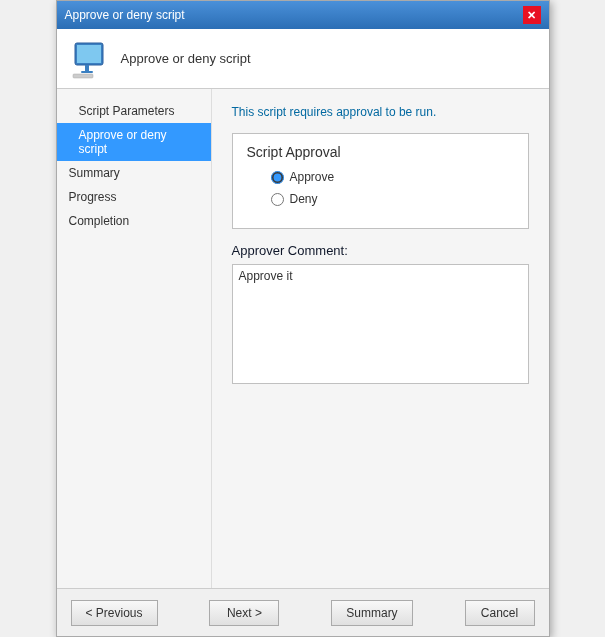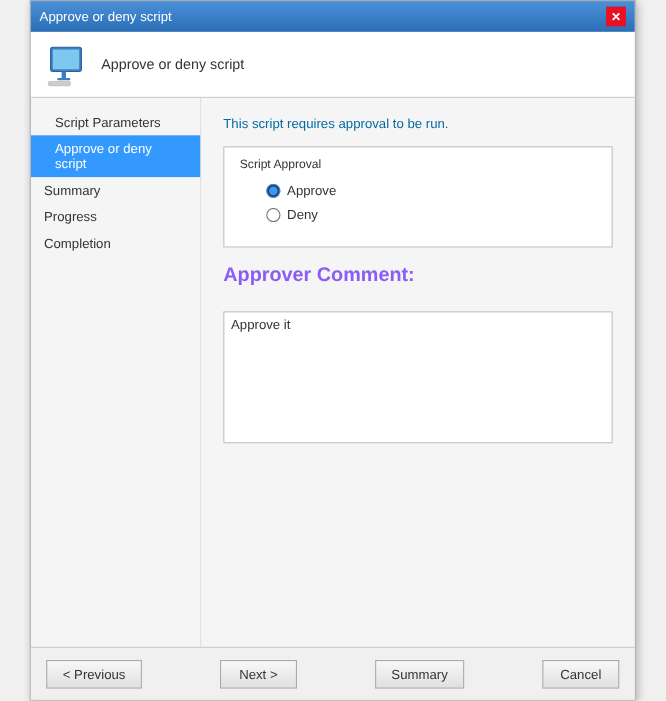--- a/index.html
+++ b/index.html
@@ -8,21 +8,21 @@
       font-size: 12px;
       background: #f0f0f0;
       display: flex;
       justify-content: center;
       align-items: center;
       width: 605px;
       height: 637px;
       overflow: hidden;
     }
     .window {
-      width: 551px;
+      width: 494px;
       height: 637px;
       background: #f0f0f0;
       border: 1px solid #aaa;
       display: flex;
       flex-direction: column;
       box-shadow: 2px 2px 8px rgba(0,0,0,0.3);
     }
     .title-bar {
       background: linear-gradient(to bottom, #4a90d9, #2b6eb5);
       color: white;
@@ -119,21 +119,21 @@
       color: #0369a1;
       margin-bottom: 14px;
     }
     .group-box {
       border: 1px solid #c0c0c0;
       background: white;
       padding: 10px 14px 14px 14px;
       margin-bottom: 14px;
     }
     .group-box-legend {
-      font-size: 11px;
+      font-size: 14px;
       color: #333;
       margin-bottom: 10px;
       font-weight: normal;
     }
     .radio-option {
       display: flex;
       align-items: center;
       gap: 6px;
       margin-bottom: 8px;
       cursor: pointer;
@@ -142,24 +142,23 @@
     .radio-option input[type="radio"] {
       margin: 0;
       cursor: pointer;
       accent-color: #3399ff;
     }
     .radio-label {
       font-size: 12px;
       color: #333;
     }
     .comment-label {
-      font-size: 18px;
-      color: #8b5cf6;
+      font-size: 13px;
+      color: #0f172a;
       margin-bottom: 6px;
-      font-weight: bold;
     }
     .comment-textarea {
       width: 100%;
       height: 120px;
       border: 1px solid #c0c0c0;
       padding: 4px 6px;
       font-size: 12px;
       font-family: inherit;
       resize: none;
       color: #333;
@@ -186,21 +185,20 @@
       min-width: 70px;
       height: 26px;
     }
     
     .computer-icon-svg {
       width: 40px;
       height: 40px;
     }
     .scrollbar-visible {
       overflow-y: scroll;
-      margin-top: 17px;
     }
   </style>
 </head>
 <body>
 
 <div class="window">
 
   <div class="title-bar">
     <span class="title-bar-title">Approve or deny script</span>
     <div class="title-bar-controls">

